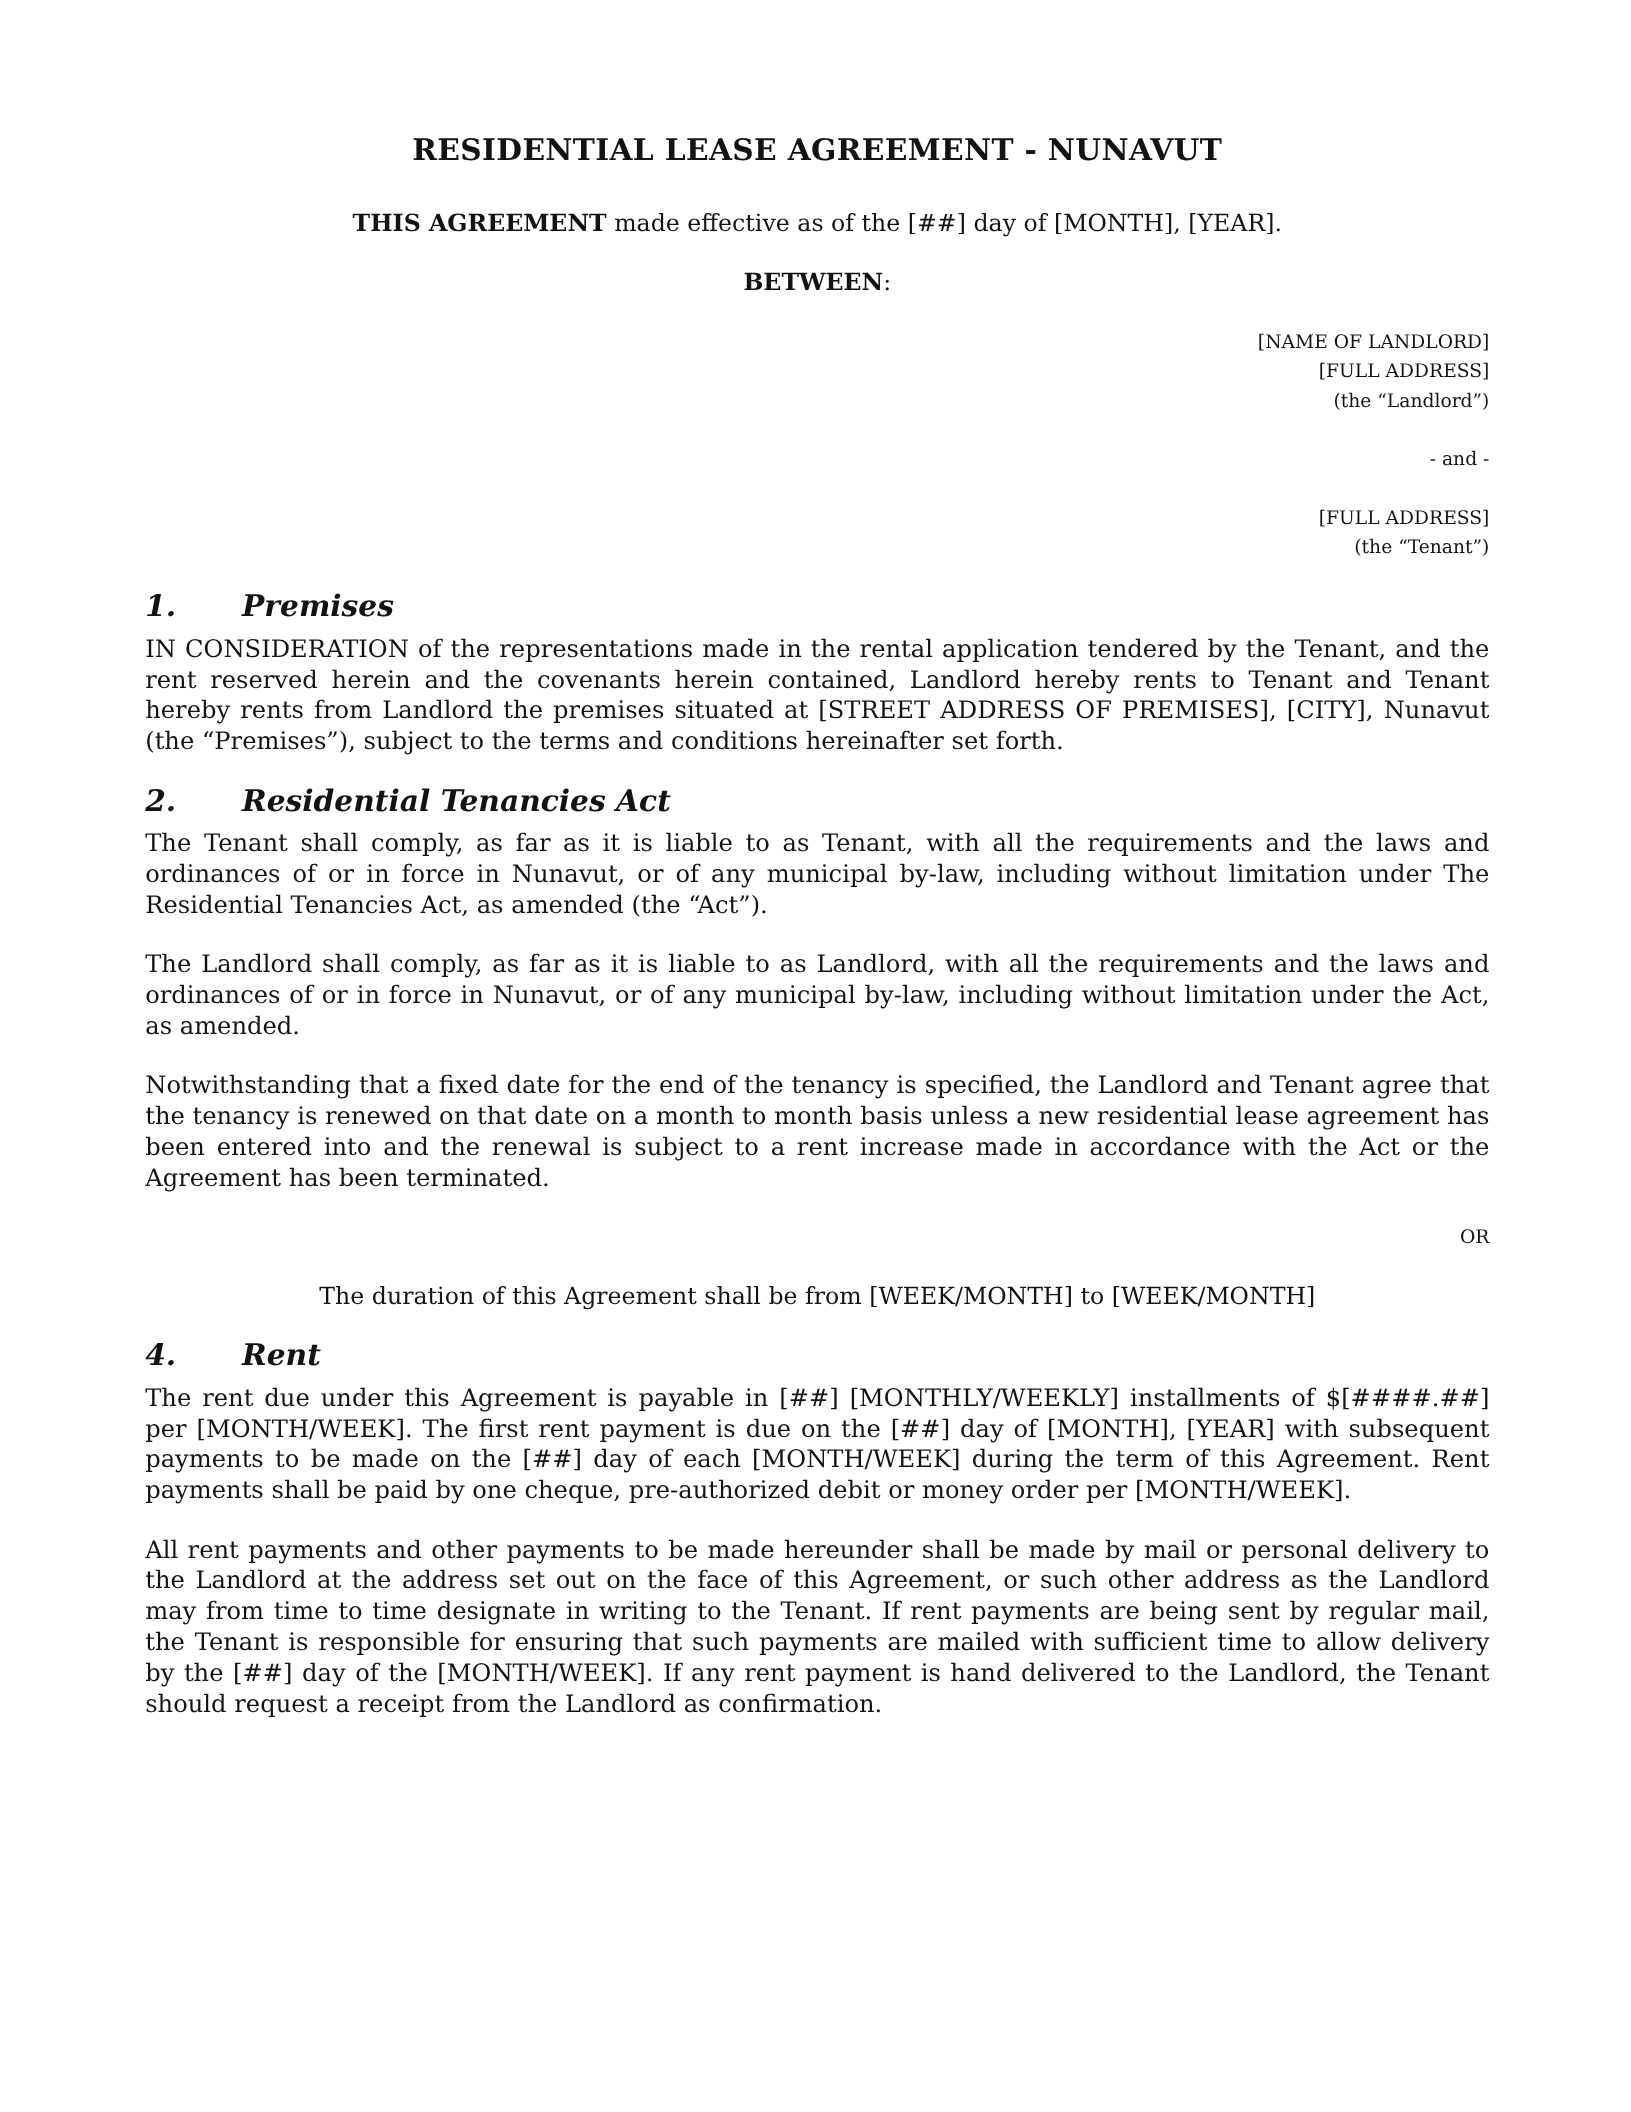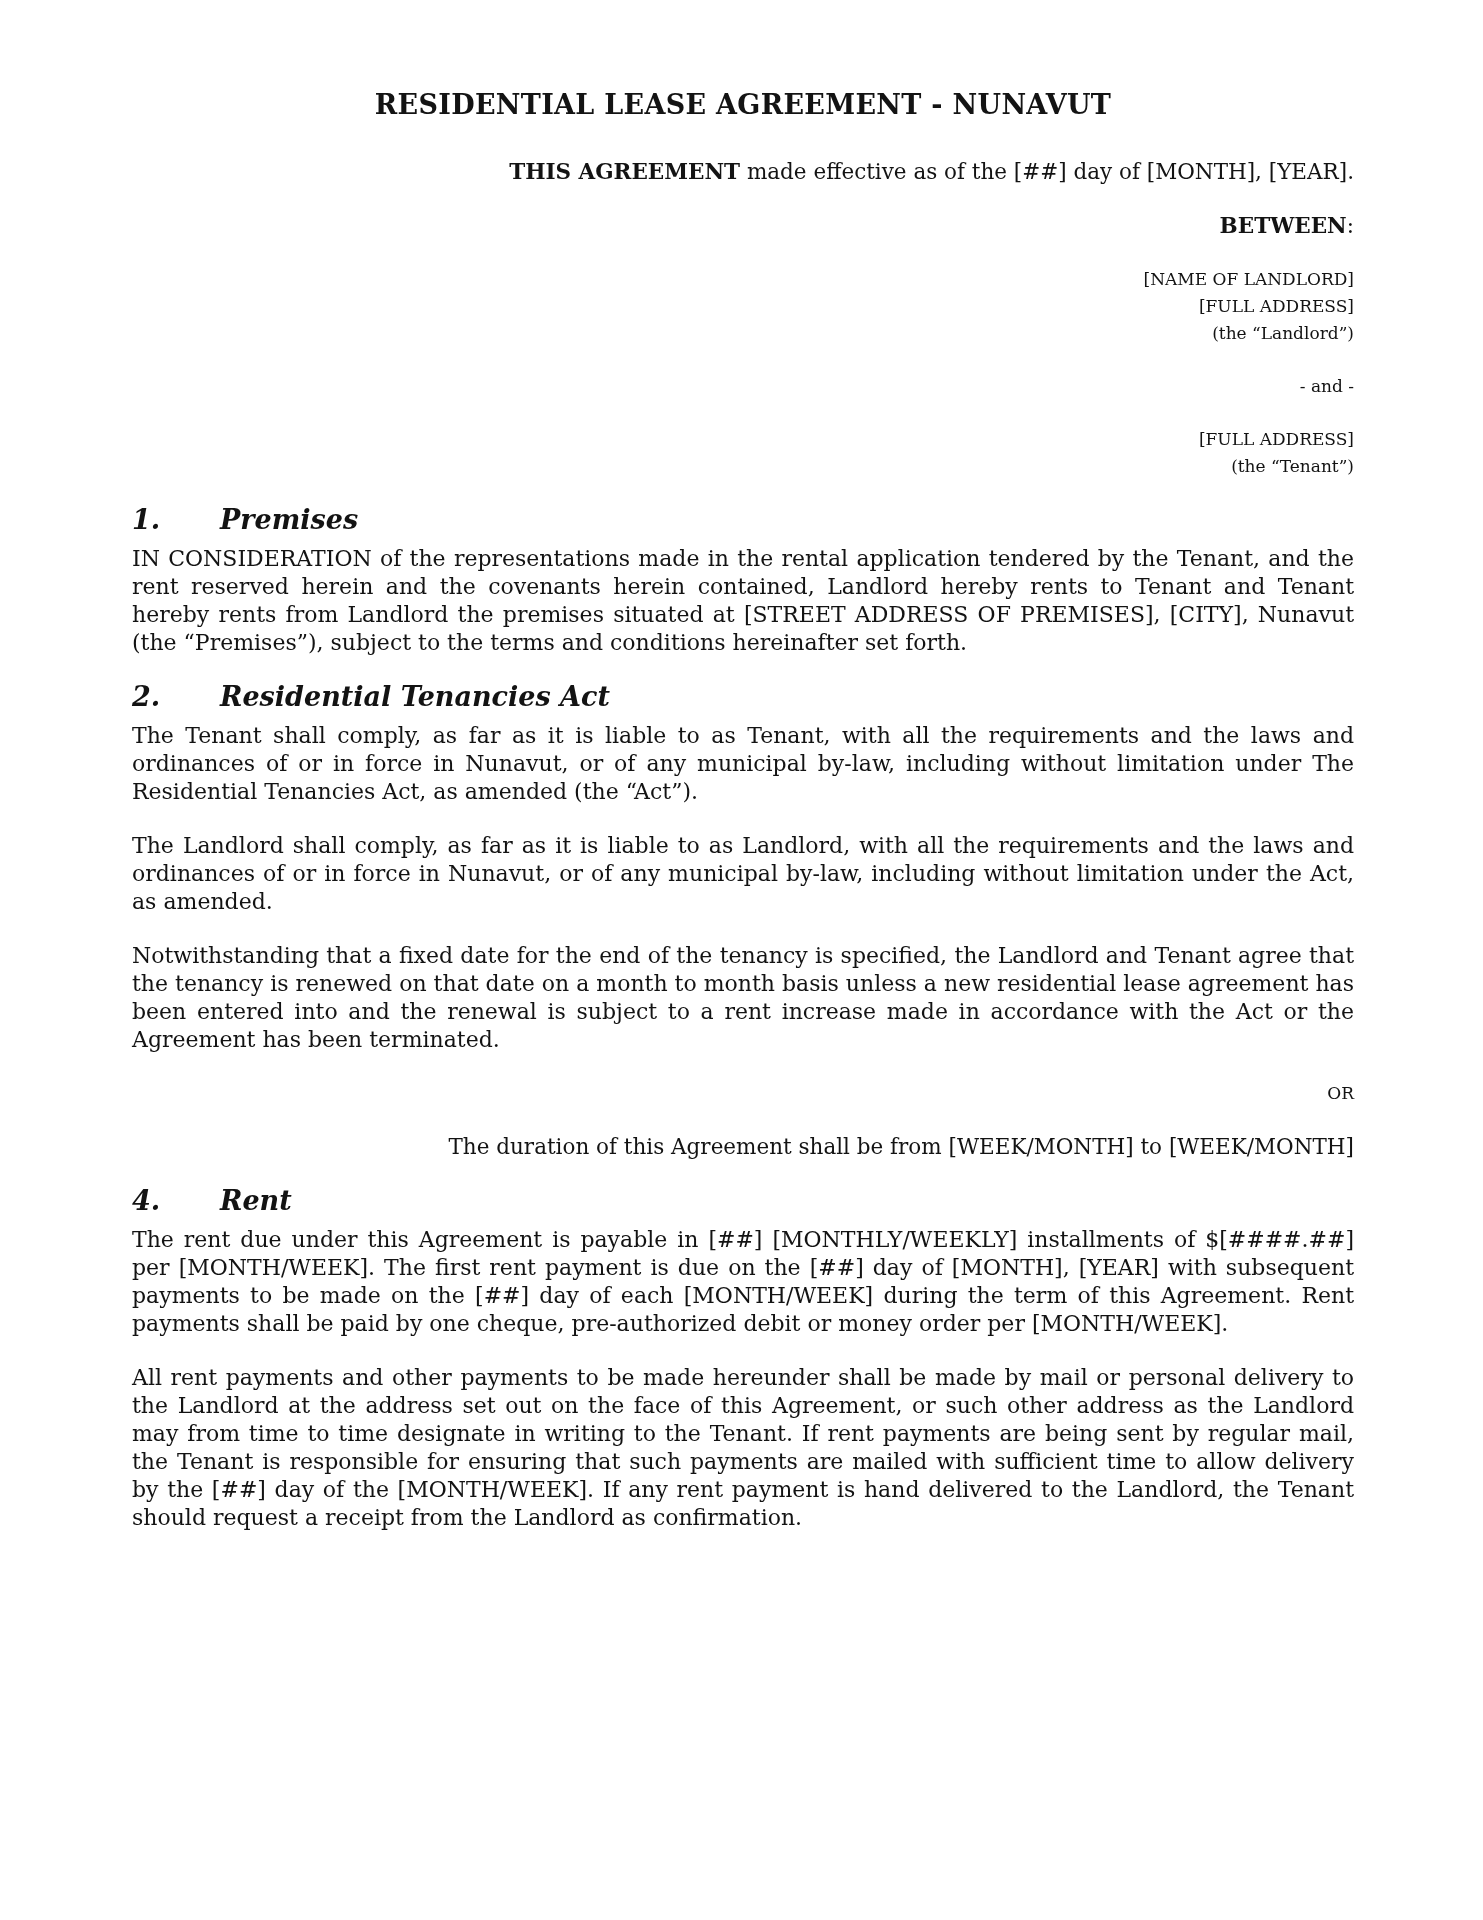--- a/index.html
+++ b/index.html
@@ -8,40 +8,40 @@
     width: 1483px;
     height: 1920px;
     background: #ffffff;
     overflow: hidden;
     font-family: "DejaVu Serif", "Liberation Serif", serif;
     color: #131313;
   }
   .page {
     width: 1222px;
     margin-left: 132px;
-    padding-top: 88px;
+    padding-top: 120px;
   }
   .title {
     font-size: 27px;
     line-height: 34px;
     font-weight: bold;
     text-align: center;
     margin: 0 0 36px 0;
     letter-spacing: 0.3px;
   }
   .para {
     font-size: 22px;
     line-height: 28px;
     text-align: justify;
     margin: 0 0 26px 0;
   }
   .single-line {
     font-size: 21.5px;
     line-height: 28px;
-    text-align: right;
+    text-align: center;
     margin: 0 0 26px 0;
   }
   .center-block {
     font-size: 17px;
     line-height: 27px;
     text-align: right;
     margin: 0 0 26px 0;
   }
   .bold { font-weight: bold; }
   .sec-head {

